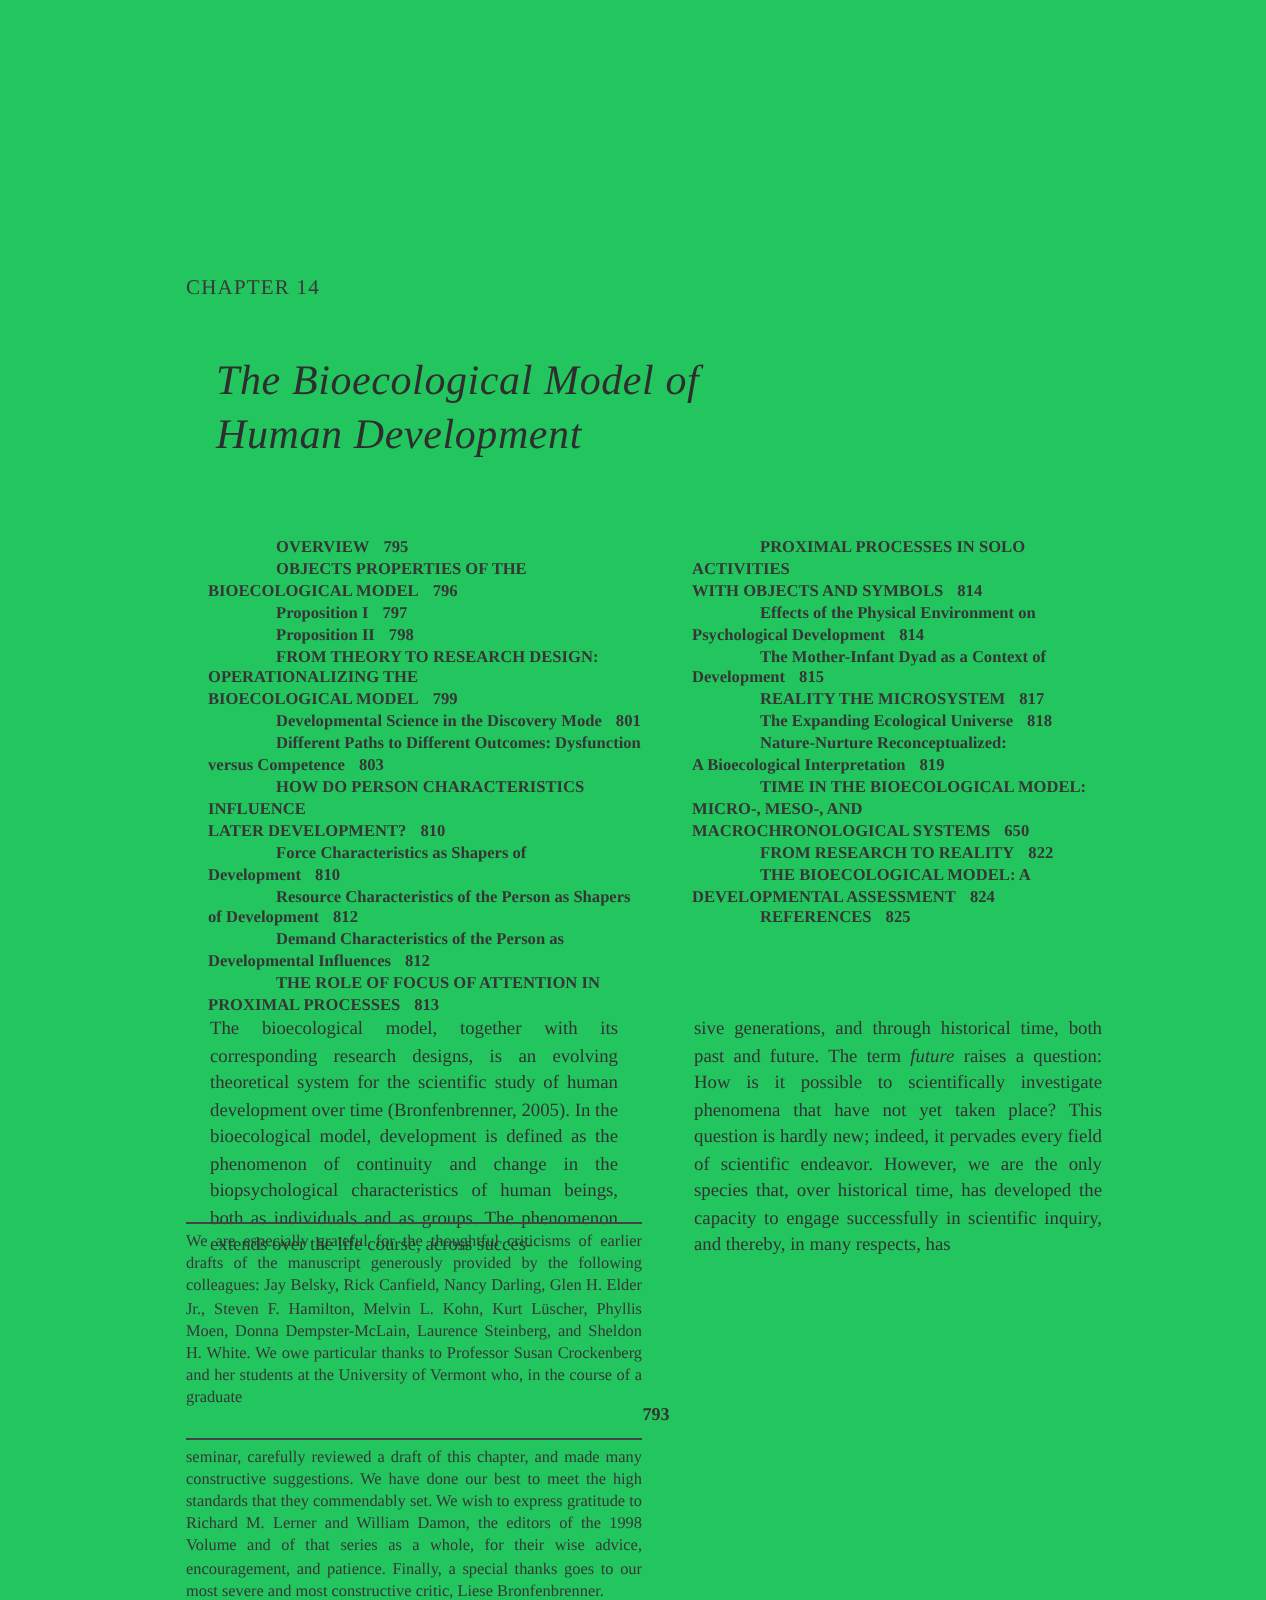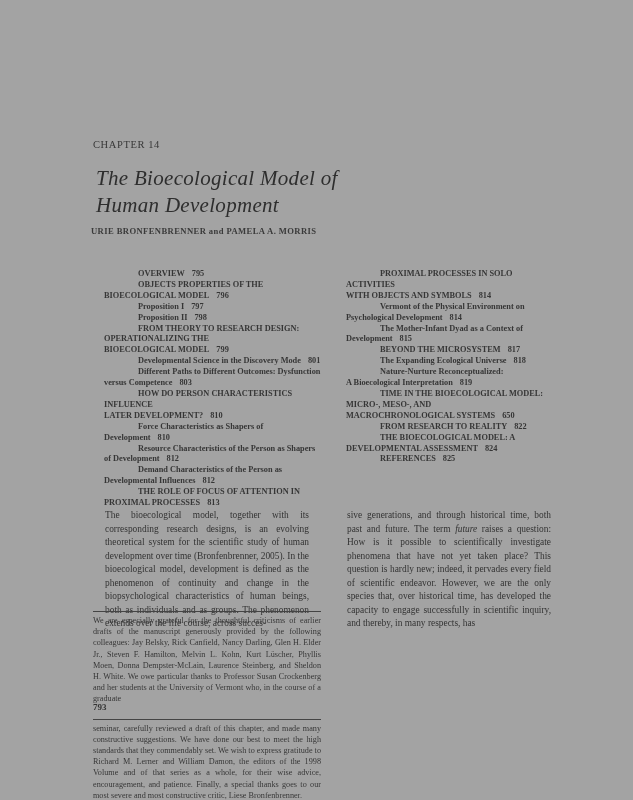--- a/index.html
+++ b/index.html
@@ -1,31 +1,31 @@
 <!DOCTYPE html>
 <html><head>
 <meta charset="utf-8">
 <style>
   html, body { margin: 0; padding: 0; background: #ffffff; }
   .page {
     position: relative;
     width: 633px;
     height: 800px;
-    background: #a3a3a3;
+    background: #22c55e;
     font-family: "Liberation Serif", serif;
     color: #333333;
     overflow: hidden;
   }
 
   .chapter-label {
     position: absolute; left: 93px; top: 139px;
     font-size: 10.5px; letter-spacing: 0.6px; color: #383838;
   }
   .title {
-    position: absolute; left: 92px; top: 161px; margin: 4px;
+    position: absolute; left: 92px; top: 161px; margin: 16px;
     font-size: 21px; font-style: italic; font-weight: normal;
     line-height: 26.5px; white-space: pre-line; color: #2e2e2e;
     letter-spacing: 0.3px;
   }
   .authors {
     position: absolute; left: 91px; top: 226px;
     font-size: 8.6px; font-weight: bold; letter-spacing: 0.4px; color: #3a3a3a;
   }
 
   .toc {
@@ -56,34 +56,33 @@
   }
   .foot-col { width: 228px; }
   .foot-rule { border-top: 1.2px solid #444444; margin-bottom: 3px; }
   .foot-col p {
     margin: 0; font-size: 8.2px; line-height: 11.2px;
     text-align: justify; color: #373737;
   }
 
   .page-number {
     position: absolute; left: 93px; top: 702px; width: 470px;
-    font-size: 9px; font-weight: bold; color: #333333;
+    text-align: center; font-size: 9px; font-weight: bold; color: #333333;
   }
 </style>
 </head>
 <body>
 
 <div class="page">
 
   <div class="chapter-label">CHAPTER 14</div>
 
   <h1 class="title">The Bioecological Model of
 Human Development</h1>
 
-  <div class="authors">URIE BRONFENBRENNER and PAMELA A. MORRIS</div>
 
   <div class="toc">
     <div class="toc-col">
 
         <div class="toc-entry major"><span class="toc-label">OVERVIEW</span><span class="toc-page">795</span></div>
 
         <div class="toc-entry major"><span class="toc-label">OBJECTS PROPERTIES OF THE
 BIOECOLOGICAL MODEL</span><span class="toc-page">796</span></div>
 
         <div class="toc-entry minor"><span class="toc-label">Proposition I</span><span class="toc-page">797</span></div>
@@ -113,26 +112,26 @@
 
         <div class="toc-entry major"><span class="toc-label">THE ROLE OF FOCUS OF ATTENTION IN
 PROXIMAL PROCESSES</span><span class="toc-page">813</span></div>
       </div>
     <div class="toc-col">
 
         <div class="toc-entry major"><span class="toc-label">PROXIMAL PROCESSES IN SOLO ACTIVITIES
 WITH OBJECTS AND SYMBOLS</span><span class="toc-page">814</span></div>
 
 
-        <div class="toc-entry minor"><span class="toc-label">Vermont of the Physical Environment on
+        <div class="toc-entry minor"><span class="toc-label">Effects of the Physical Environment on
 Psychological Development</span><span class="toc-page">814</span></div>
 
         <div class="toc-entry minor"><span class="toc-label">The Mother-Infant Dyad as a Context of Development</span><span class="toc-page">815</span></div>
 
-        <div class="toc-entry major"><span class="toc-label">BEYOND THE MICROSYSTEM</span><span class="toc-page">817</span></div>
+        <div class="toc-entry major"><span class="toc-label">REALITY THE MICROSYSTEM</span><span class="toc-page">817</span></div>
 
         <div class="toc-entry minor"><span class="toc-label">The Expanding Ecological Universe</span><span class="toc-page">818</span></div>
 
         <div class="toc-entry minor"><span class="toc-label">Nature-Nurture Reconceptualized:
 A Bioecological Interpretation</span><span class="toc-page">819</span></div>
 
         <div class="toc-entry major"><span class="toc-label">TIME IN THE BIOECOLOGICAL MODEL:
 MICRO-, MESO-, AND
 MACROCHRONOLOGICAL SYSTEMS</span><span class="toc-page">650</span></div>
 

